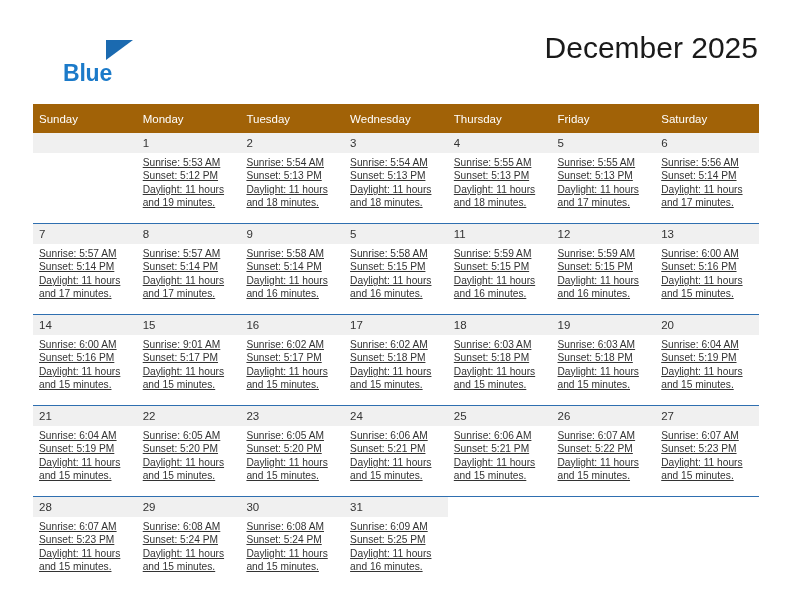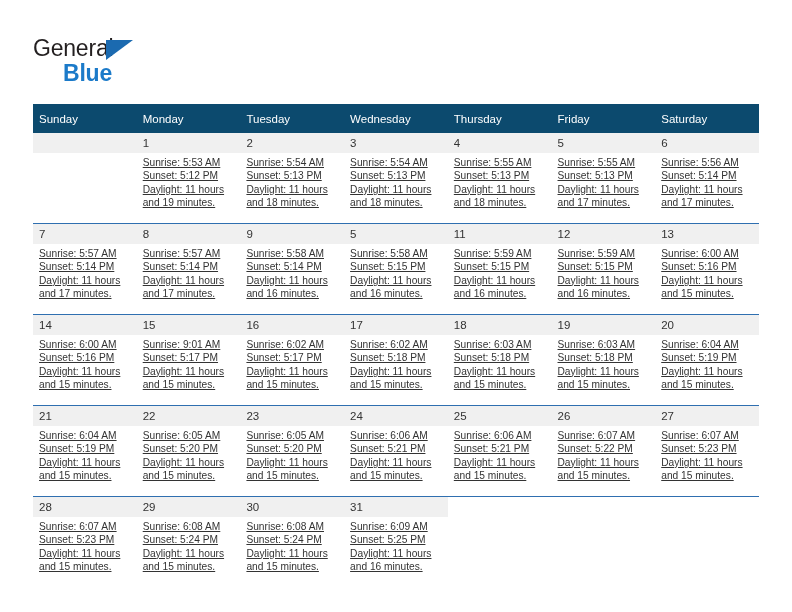--- a/index.html
+++ b/index.html
@@ -93,21 +93,21 @@
     position: absolute;
     left: 33px;
     top: 104px;
     width: 726px;
     border-collapse: collapse;
     table-layout: fixed;
   }
   .calendar col { width: 103.714px; }
 
   thead th {
-    background: #0c4a6e;
+    background: #a16207;
     color: #ffffff;
     font-size: 11.5px;
     font-weight: 400;
     text-align: left;
     padding: 5px 0 5px 6px;
     height: 19px;
     vertical-align: middle;
     border: none;
   }
 
@@ -153,26 +153,26 @@
   .info div { white-space: nowrap; }
 </style>
 </head>
 <body>
 
 <div class="page">
 
   <div class="header">
 
     <div class="logo">
-      <span class="logo-general">General</span>
       <span class="logo-triangle"></span>
       <span class="logo-blue">Blue</span>
     </div>
 
     <div class="title-block">
+      <div class="cal-title">December 2025</div>
     </div>
 
   </div>
 
   <table class="calendar">
     <colgroup>
       <col>
         <col>
         <col>
         <col>

